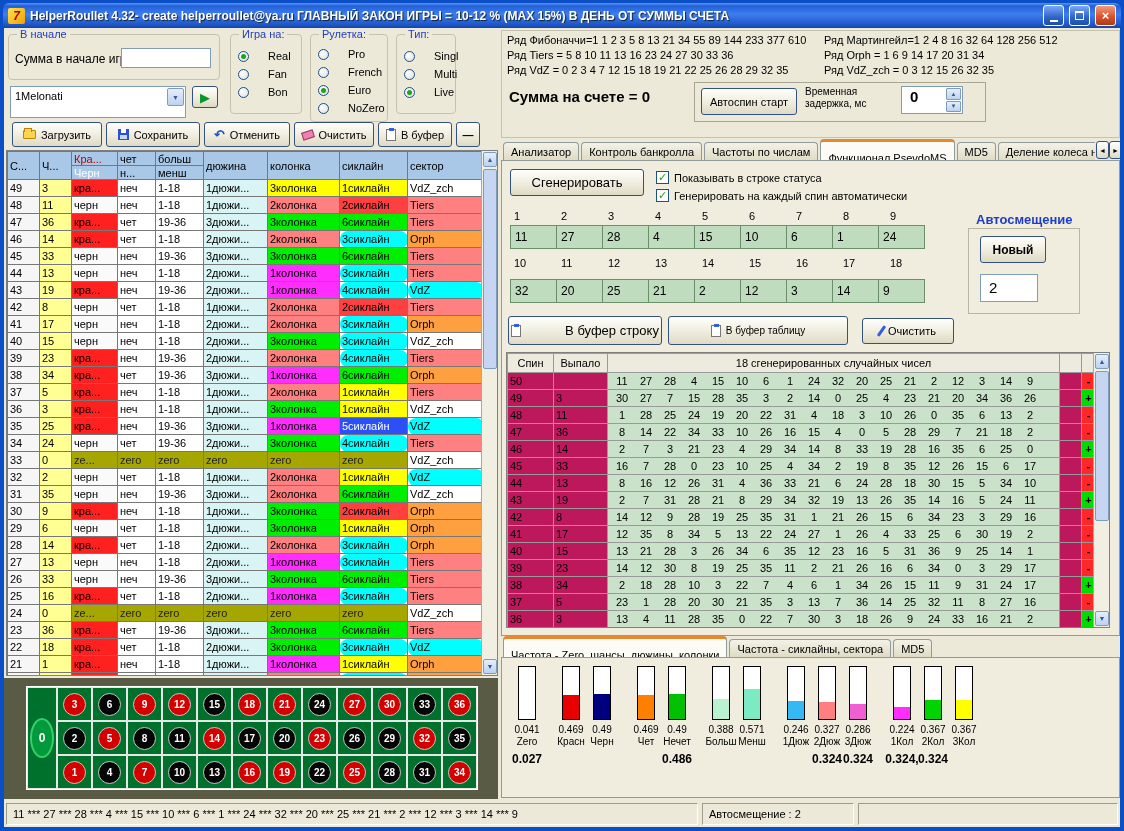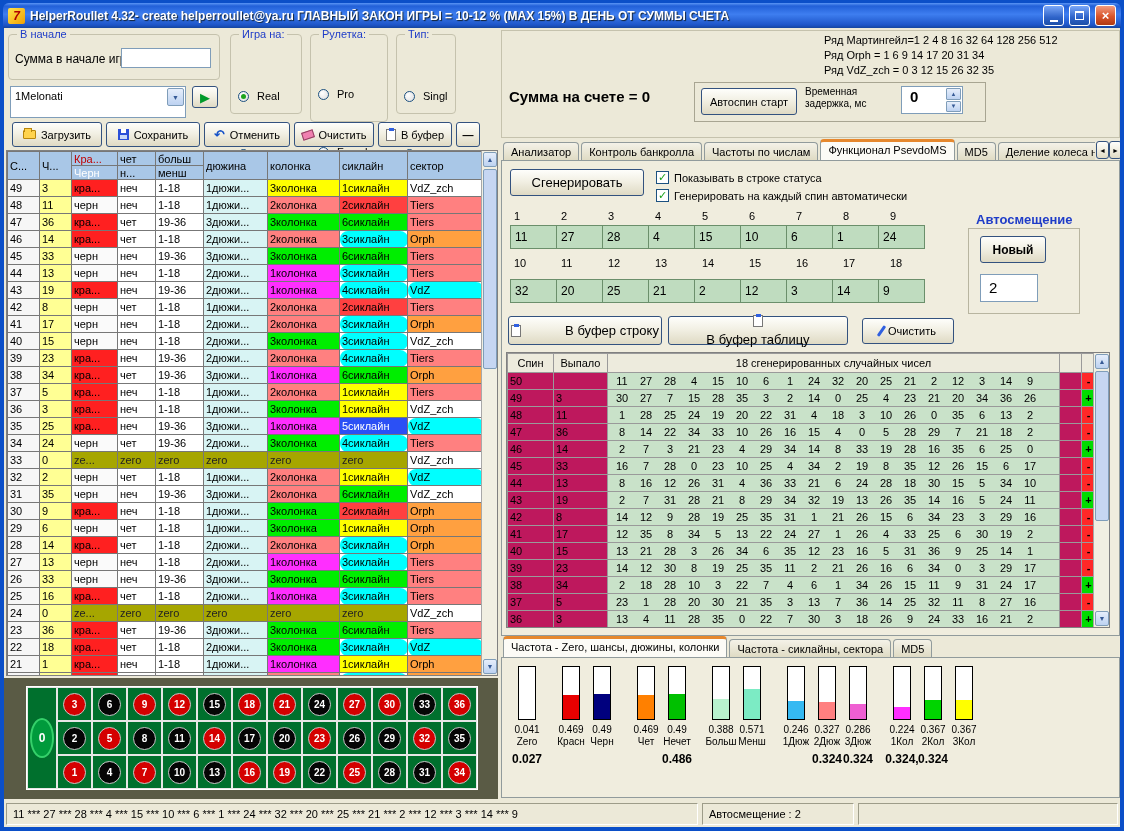--- a/index.html
+++ b/index.html
@@ -18,21 +18,21 @@
   .glyph-max{width:9px;height:9px;border:1px solid #fff;border-top:2px solid #fff;}
   .client{position:absolute;left:4px;top:28px;width:1116px;height:773px;background:#ECE9D8;overflow:hidden;font-size:11px;}
   .statusbar{position:absolute;left:4px;top:801px;width:1116px;height:26px;background:#ECE9D8;display:flex;align-items:stretch;padding:2px;gap:4px;}
   .sb-panel{border:1px solid;border-color:#9D9C89 #FFF #FFF #9D9C89;display:flex;align-items:center;padding:0 6px;font-size:11px;white-space:nowrap;overflow:hidden;}
   .gbox{position:absolute;border:1px solid #C5C2AD;border-radius:4px;}
   .gtitle{position:absolute;top:-7px;left:8px;background:#ECE9D8;padding:0 3px;color:#1E3CC8;font-size:11px;white-space:nowrap;}
   .xpbtn{position:absolute;border:1px solid #33527F;border-radius:3px;
     background:linear-gradient(180deg,#FEFEFB,#F2F0E4 45%,#DFDAC4);font-size:11px;
     display:flex;align-items:center;justify-content:center;gap:5px;white-space:nowrap;color:#000;}
   .xpinput{position:absolute;border:1px solid #7F9DB9;background:#fff;font-size:11px;padding:0 3px;}
-  .radio-row{display:flex;align-items:center;gap:8px;height:18px;padding-left:7px;margin-top:40px;}
+  .radio-row{display:flex;align-items:center;gap:19px;height:18px;padding-left:7px;}
   .radio{width:11px;height:11px;border-radius:50%;border:1px solid #1C5180;background:radial-gradient(circle at 35% 35%,#fff,#DDD);position:relative;flex:0 0 auto;}
   .radio.sel::after{content:"";position:absolute;left:2px;top:2px;width:5px;height:5px;border-radius:50%;background:#1DA41D;}
   .radio-lbl{font-size:11px;}
   .cb{position:absolute;display:flex;align-items:center;gap:5px;height:15px;}
   .cbbox{width:13px;height:13px;border:1px solid #1C5180;background:#fff;display:flex;align-items:center;justify-content:center;flex:0 0 auto;}
   .chk{color:#18A018;font-size:11px;font-weight:bold;line-height:1;}
   
   #hist{position:absolute;left:2px;top:122px;width:492px;height:526px;overflow:hidden;background:#fff;border:1px solid #808080;}
   #hist table{border-collapse:collapse;table-layout:fixed;width:476px;}
   #hist th,#hist td{border:1px solid #777;font-size:11px;font-weight:normal;height:17px;padding:0 2px;overflow:hidden;white-space:nowrap;text-align:left;}
@@ -75,21 +75,21 @@
   #acct-box{position:absolute;left:690px;top:54px;width:292px;height:40px;border:1px solid #A8A592;}
   #delay-lbl{position:absolute;left:801px;top:58px;width:92px;font-size:10px;line-height:12px;}
   #delay-spin{position:absolute;left:897px;top:58px;width:62px;height:28px;border:1px solid #7F9DB9;background:#fff;}
   #delay-val{position:absolute;left:2px;top:1px;width:40px;height:24px;font-size:15px;font-weight:bold;padding-left:6px;}
   .spinbtns{position:absolute;right:1px;top:1px;width:15px;height:24px;display:flex;flex-direction:column;gap:1px;}
   .spinbtns span{flex:1;background:linear-gradient(#E6EEFB,#BDD2F1);border:1px solid #7F9DB9;border-radius:1px;font-size:6px;color:#365A96;display:flex;align-items:center;justify-content:center;}
   
   #main-tabs{position:absolute;left:499px;top:111px;width:592px;height:22px;display:flex;align-items:flex-end;overflow:hidden;white-space:nowrap;}
   .tab{height:19px;padding:3px 7px 2px;border:1px solid #919B9C;border-bottom:none;border-radius:4px 4px 0 0;
     background:linear-gradient(#F4F2E8,#DEDAC2);margin-right:2px;font-size:11px;flex:0 0 auto;}
-  .tab.active{height:22px;background:#FCFBF6;border-top:3px solid #E6882E;padding-top:2px;}
+  .tab.active{height:22px;background:#FCFBF6;border-top:3px solid #E6882E;padding-top:10px;}
   #tab-panel{position:absolute;left:497px;top:132px;width:619px;height:476px;border:1px solid #919B9C;background:#F0EDDE;}
   
   .ghead-row{position:absolute;display:flex;}
   .ghead{display:inline-block;width:47px;font-size:11px;padding-left:4px;}
   .grow{position:absolute;display:flex;}
   .gcell{display:inline-block;width:47px;height:24px;line-height:22px;border:1px solid #6B8F6B;background:#BFDCBF;font-size:12px;padding-left:4px;margin-right:-1px;}
   #as-label{position:absolute;left:972px;top:184px;color:#1E3CC8;font-size:13px;font-weight:bold;}
   #as-box{position:absolute;left:964px;top:200px;width:112px;height:86px;border:1px solid #B8B5A0;}
   #as-input{position:absolute;left:976px;top:246px;width:58px;height:28px;border:1px solid #7F9DB9;background:#fff;font-size:15px;padding-left:8px;line-height:26px;}
   
@@ -716,20 +716,25 @@
           <div class="bcell" style="grid-area: 3 / 12;">
             <span class="chip blk">31</span>
           </div>
           <div class="bcell" style="grid-area: 3 / 13;">
             <span class="chip red">34</span>
           </div>
         </div>
     </div>
 
     <div id="rt-frame"></div>
+    <div style="position:absolute;left:503px;top:6px;">
+      <div class="series-line">Ряд Фибоначчи=1 1 2 3 5 8 13 21 34 55 89 144 233 377 610</div>
+      <div class="series-line">Ряд Tiers = 5 8 10 11 13 16 23 24 27 30 33 36</div>
+      <div class="series-line">Ряд VdZ = 0 2 3 4 7 12 15 18 19 21 22 25 26 28 29 32 35</div>
+    </div>
     <div style="position:absolute;left:820px;top:6px;">
       <div class="series-line">Ряд Мартингейл=1 2 4 8 16 32 64 128 256 512</div>
       <div class="series-line">Ряд Orph = 1 6 9 14 17 20 31 34</div>
       <div class="series-line">Ряд VdZ_zch = 0 3 12 15 26 32 35</div>
     </div>
     <div id="balance">Сумма на счете = 0</div>
     <div id="acct-box"></div>
     <div class="xpbtn" style="left:697px;top:60px;width:96px;height:27px;">Автоспин старт</div>
     <div id="delay-lbl">Временная задержка, мс</div>
     <div id="delay-spin">
@@ -813,21 +818,21 @@
 
     <div id="as-label">Автосмещение</div>
     <div id="as-box"></div>
     <div class="xpbtn" style="left:976px;top:208px;width:66px;height:27px;font-weight:bold;font-size:12px;">Новый</div>
     <div id="as-input">2</div>
 
     <div class="xpbtn" style="left:504px;top:288px;width:154px;height:29px;font-size:13px;gap:44px;">
       <span class="ico-clip"></span>
       <span>В буфер строку</span>
     </div>
-    <div class="xpbtn" style="left:664px;top:288px;width:180px;height:29px;font-size:13px;flex-direction:column;">
+    <div class="xpbtn" style="left:664px;top:288px;width:180px;height:29px;font-size:10px;">
       <span class="ico-clip"></span>
       <span>В буфер таблицу</span>
     </div>
     <div class="xpbtn" style="left:858px;top:290px;width:92px;height:26px;">
       <span class="ico-pencil"></span>
       <span>Очистить</span>
     </div>
 
     <div id="spins">
       <table>

